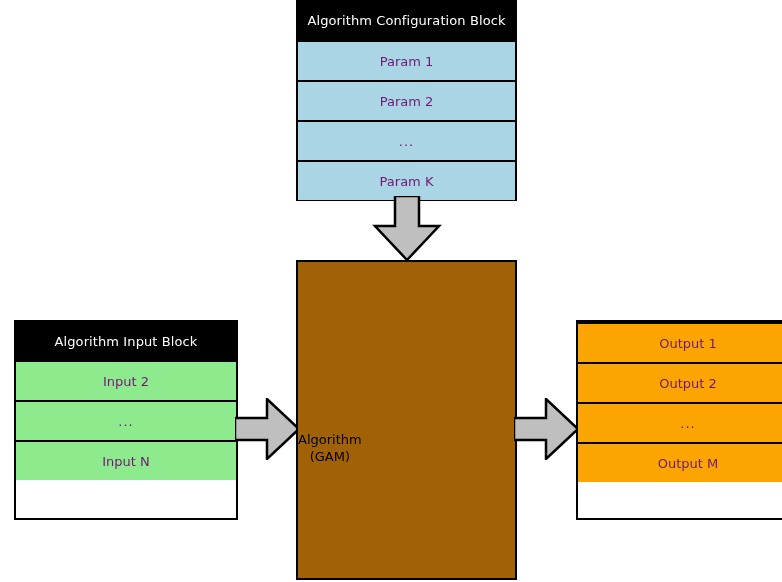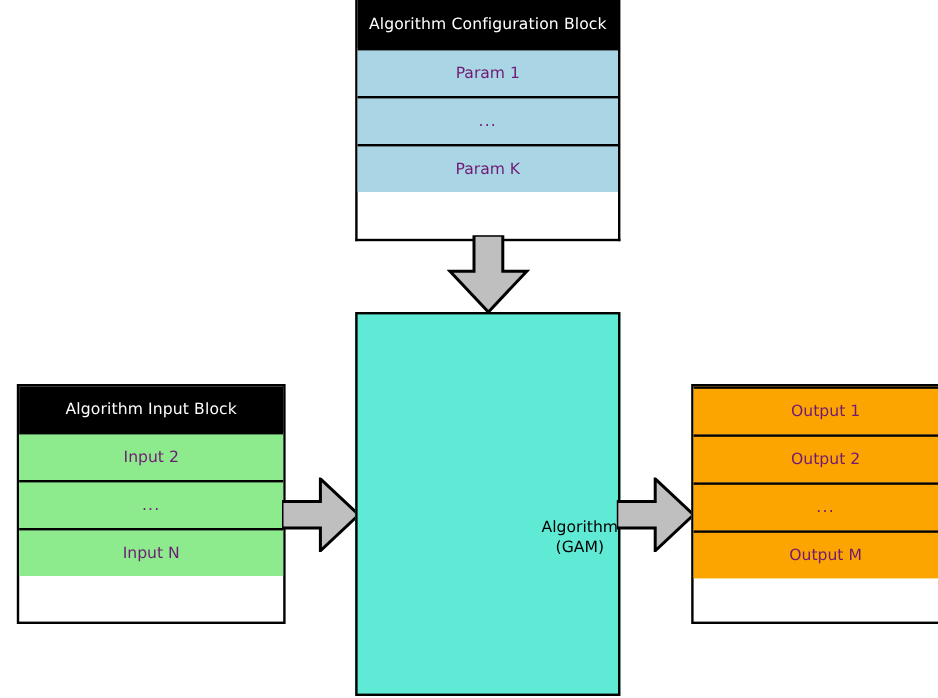--- a/index.html
+++ b/index.html
@@ -90,24 +90,24 @@
 
   
   #algorithm-box {
     position: absolute;
     box-sizing: border-box;
     left: 280px;
     top: 260px;
     width: 221px;
     height: 320px;
     border: 2px solid #000000;
-    background: #5eead4;
+    background: #a16207;
     display: flex;
     align-items: center;
-    justify-content: flex-end;
+    justify-content: flex-start;
   }
   #algorithm-box .algo-label {
     text-align: center;
     font-size: 13px;
     color: #000000;
     line-height: 17px;
     position: relative;
     top: 28px;
   }
 
@@ -135,20 +135,21 @@
   }
 </style>
 </head>
 <body>
 
 <div class="diagram">
 
   <div class="block" id="config-block">
     <div class="block-header">Algorithm Configuration Block</div>
     <div class="block-row">Param 1</div>
+    <div class="block-row">Param 2</div>
     <div class="block-row ellipsis">...</div>
     <div class="block-row">Param K</div>
   </div>
 
   <svg class="arrow" id="arrow-config-to-algorithm" viewBox="0 0 70 66" preserveAspectRatio="none">
     <polygon points="23,0 47,0 47,30 67,30 35,64 3,30 23,30" fill="#BFBFBF" stroke="#000000" stroke-width="2.5" stroke-linejoin="miter"></polygon>
   </svg>
 
   <div class="block" id="input-block">
     <div class="block-header">Algorithm Input Block</div>

